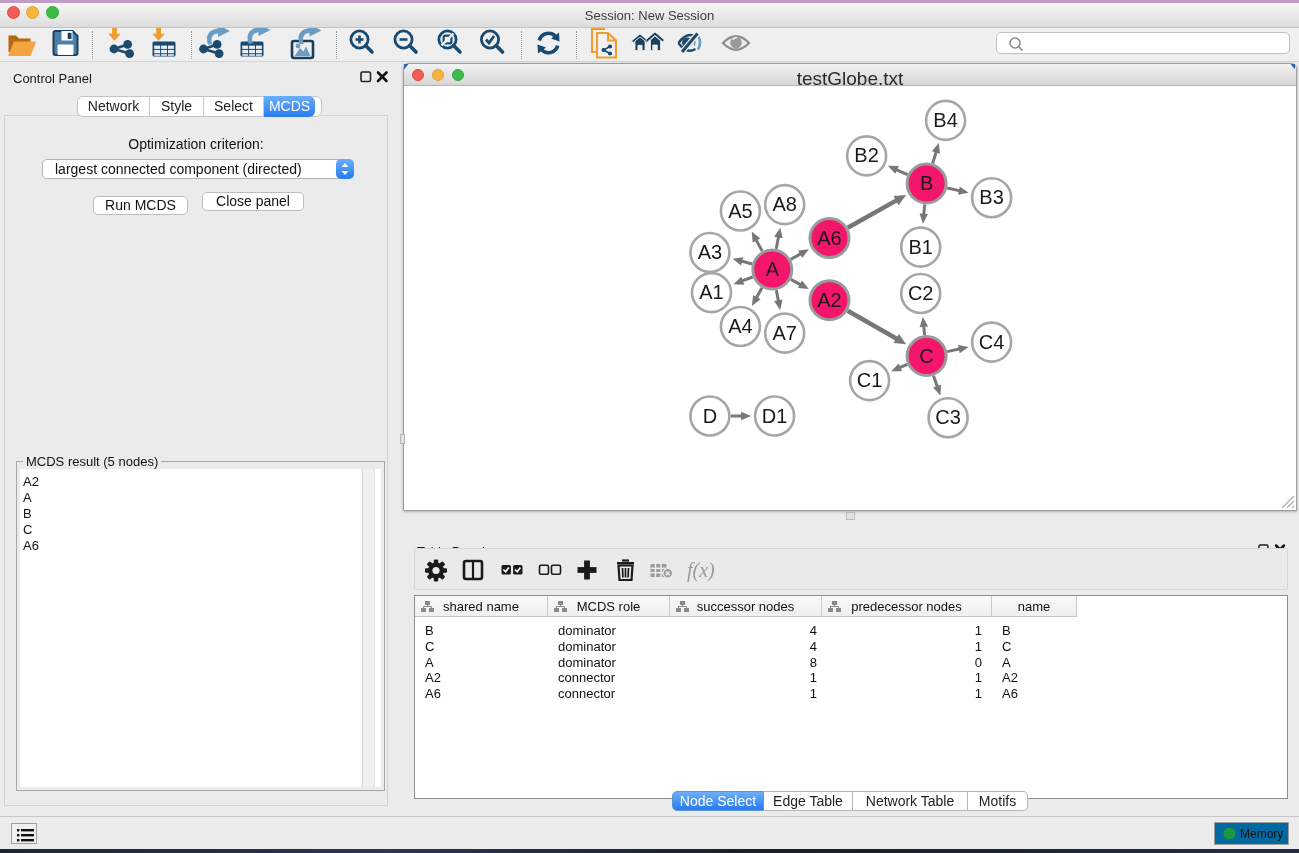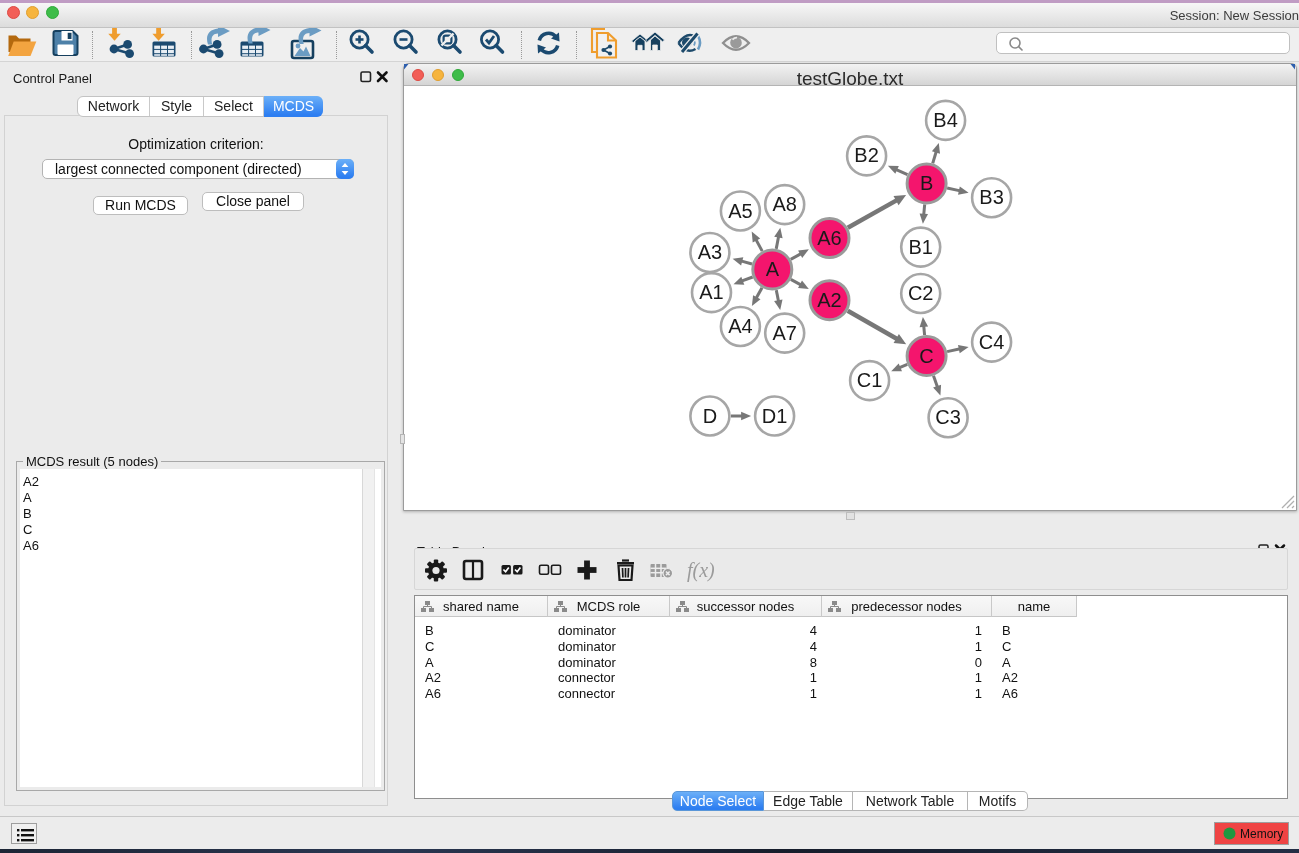--- a/index.html
+++ b/index.html
@@ -1,21 +1,21 @@
 <!DOCTYPE html>
 <html><head><meta charset="utf-8"><style>
 * { margin:0; padding:0; box-sizing:border-box; }
 html,body { width:1299px; height:853px; overflow:hidden; }
 body { font-family:"Liberation Sans", sans-serif; background:#ebebeb; position:relative; }
 .abs { position:absolute; }
 .deskTop { left:0; top:0; width:1299px; height:3px; background:#c09cc4; }
 .mainTitle { left:0; top:3px; width:1299px; height:25px;
   background:linear-gradient(#f7f7f7,#dcdcdc); border-bottom:1px solid #c2c2c2; }
 .mainTitle .tl { position:absolute; top:3.2px; width:13px; height:13px; border-radius:50%; }
-.mainTitle .txt { position:absolute; top:5px; left:0; width:100%; text-align:right;
+.mainTitle .txt { position:absolute; top:5px; left:0; width:100%; text-align:center;
   font-size:13px; color:#3c3c3c; }
 .toolbar { left:0; top:28px; width:1299px; height:34px; background:#efefef;
   border-bottom:1px solid #d4d4d4; }
 .tsep { position:absolute; top:3px; height:28px; width:0;
   border-left:1px dotted #9a9a9a; }
 .searchbox { position:absolute; left:996px; top:4px; width:294px; height:22px;
   background:#fff; border:1px solid #c0c0c0; border-radius:5px; }
 
 .cpHead { left:0; top:62px; width:392px; height:28px; }
 .panelTitle { font-size:13px; color:#1a1a1a; }
@@ -65,21 +65,21 @@
   border:1px solid #d6d6d6; border-radius:2px; }
 .tbl { left:414px; top:595px; width:874px; height:204px; background:#fff; border:1px solid #8e8e8e; }
 .tbl .hdr { position:absolute; left:0; top:0; width:662px; height:21px;
   background:linear-gradient(#f8f8f8,#efefef); border-bottom:1px solid #c6c6c6; }
 .tbl .hcell { position:absolute; top:0; height:21px; border-right:1px solid #c9c9c9;
   font-size:13px; color:#111; text-align:center; line-height:21px; }
 .tbl .cell { position:absolute; font-size:13px; color:#111; }
 .bottabs { left:672px; top:791px; height:20px; }
 .btab { position:absolute; top:0; height:20px; background:#fff; border:1px solid #b5b5b5;
   font-size:14px; color:#222; text-align:center; line-height:19px; }
-.memory { left:1214px; top:822px; width:75px; height:23px; background:#ef4444;
+.memory { left:1214px; top:822px; width:75px; height:23px; background:#0369a1;
   border:1px solid #9e9e9e; font-size:12px; color:#111; }
 .listbtn { left:11px; top:823px; width:26px; height:21px; background:#f0f0f0;
   border:1px solid #9e9e9e; }
 svg { position:absolute; }
 </style></head>
 <body>
 <div class="abs deskTop"></div>
 <div class="abs mainTitle">
   <div class="tl" style="left:6.5px;background:#f25e57;border:1px solid #dd4a44;"></div>
   <div class="tl" style="left:26px;background:#f6b43d;border:1px solid #e09e2f;"></div>
@@ -220,21 +220,21 @@
     <rect x="3" y="3" width="9.5" height="9.5" rx="1.5" fill="none" stroke="#222" stroke-width="1.6"></rect>
     <path d="M 20,3.5 L 28.5,12 M 28.5,3.5 L 20,12" stroke="#111" stroke-width="2.6" stroke-linecap="round"></path>
   </svg>
 </div>
 <div class="abs cpTopLine"></div>
 <div class="abs cpBody"></div>
 <div class="abs tabbar">
   <div class="seg" style="left:0;width:72px">Network</div>
   <div class="seg" style="left:72px;width:54px">Style</div>
   <div class="seg" style="left:126px;width:60px">Select</div>
-  <div class="segsel" style="left:186px;width:59px">MCDS</div>
+  <div class="segsel" style="left:186px;width:51px">MCDS</div>
 </div>
 <div class="abs optlabel">Optimization criterion:</div>
 <div class="abs dropdown">
     <span class="txt">largest connected component (directed)</span>
   <div class="step">
       <svg width="18" height="20">
     <path d="M 9,4 L 12.4,8 L 5.6,8 Z" fill="#fff"></path>
     <path d="M 9,16 L 12.4,12 L 5.6,12 Z" fill="#fff"></path>
       </svg>
     </div>

